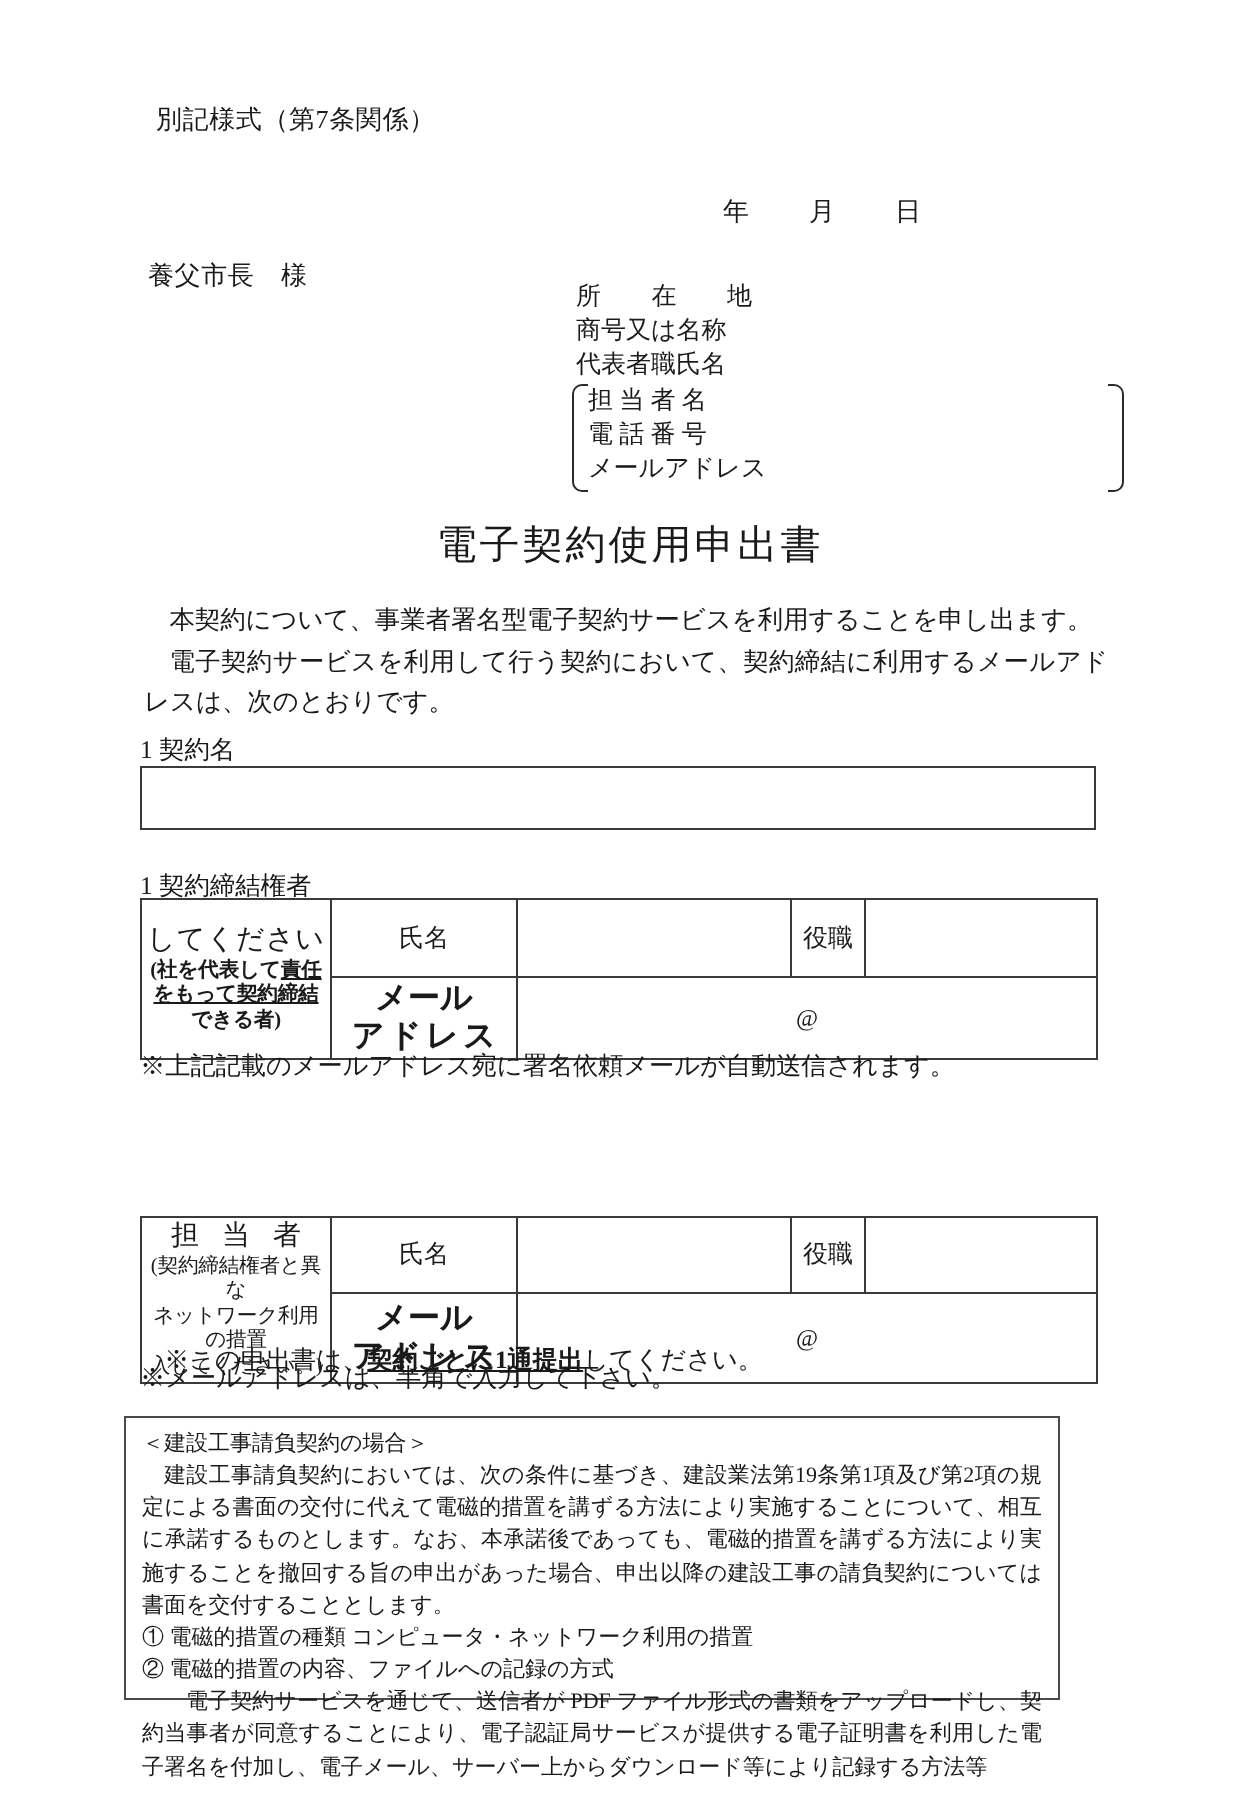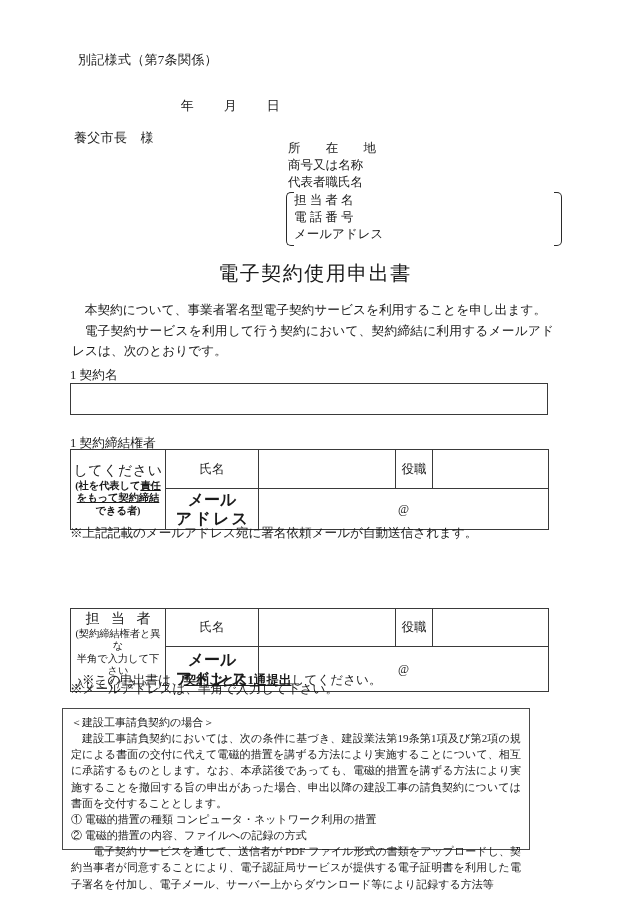--- a/index.html
+++ b/index.html
@@ -35,21 +35,21 @@
     left: 78px;
     top: 50px;
     font-size: 13px;
     letter-spacing: 0.3px;
   }
   .date-line {
     position: absolute;
     left: 0;
     top: 96px;
     width: 537px;
-    text-align: center;
+    text-align: right;
     padding-right: 76px;
     box-sizing: border-box;
     font-size: 13px;
     letter-spacing: 0.5px;
   }
   .date-line span { display: inline-block; }
   .date-line .dsp { display: inline-block; width: 22px; }
 
   .addressee {
     position: absolute;
@@ -348,21 +348,21 @@
       <col style="width:95px">
         <col style="width:93px">
         <col style="width:137px">
         <col style="width:37px">
         <col style="width:116px">
     </colgroup>
     <tbody>
         <tr>
       <td class="cell-head" rowspan="2">
         <span class="main spread">担 当 者</span>
-        <span class="sub"><span>(契約締結権者と異な</span><br><span>半角で入力して下さい</span><br><span>入してください。)</span></span>
+        <span class="sub"><span>(契約締結権者と異な</span><br><span>ネットワーク利用の措置</span><br><span>入してください。)</span></span>
       </td>
       <td style="height:32px">氏名</td>
       <td></td>
       <td>役職</td>
       <td></td>
     </tr>
     <tr>
       <td class="cell-mail" style="height:32px">
         <span class="l1">メール</span>
         <span class="l2">アドレス</span>

